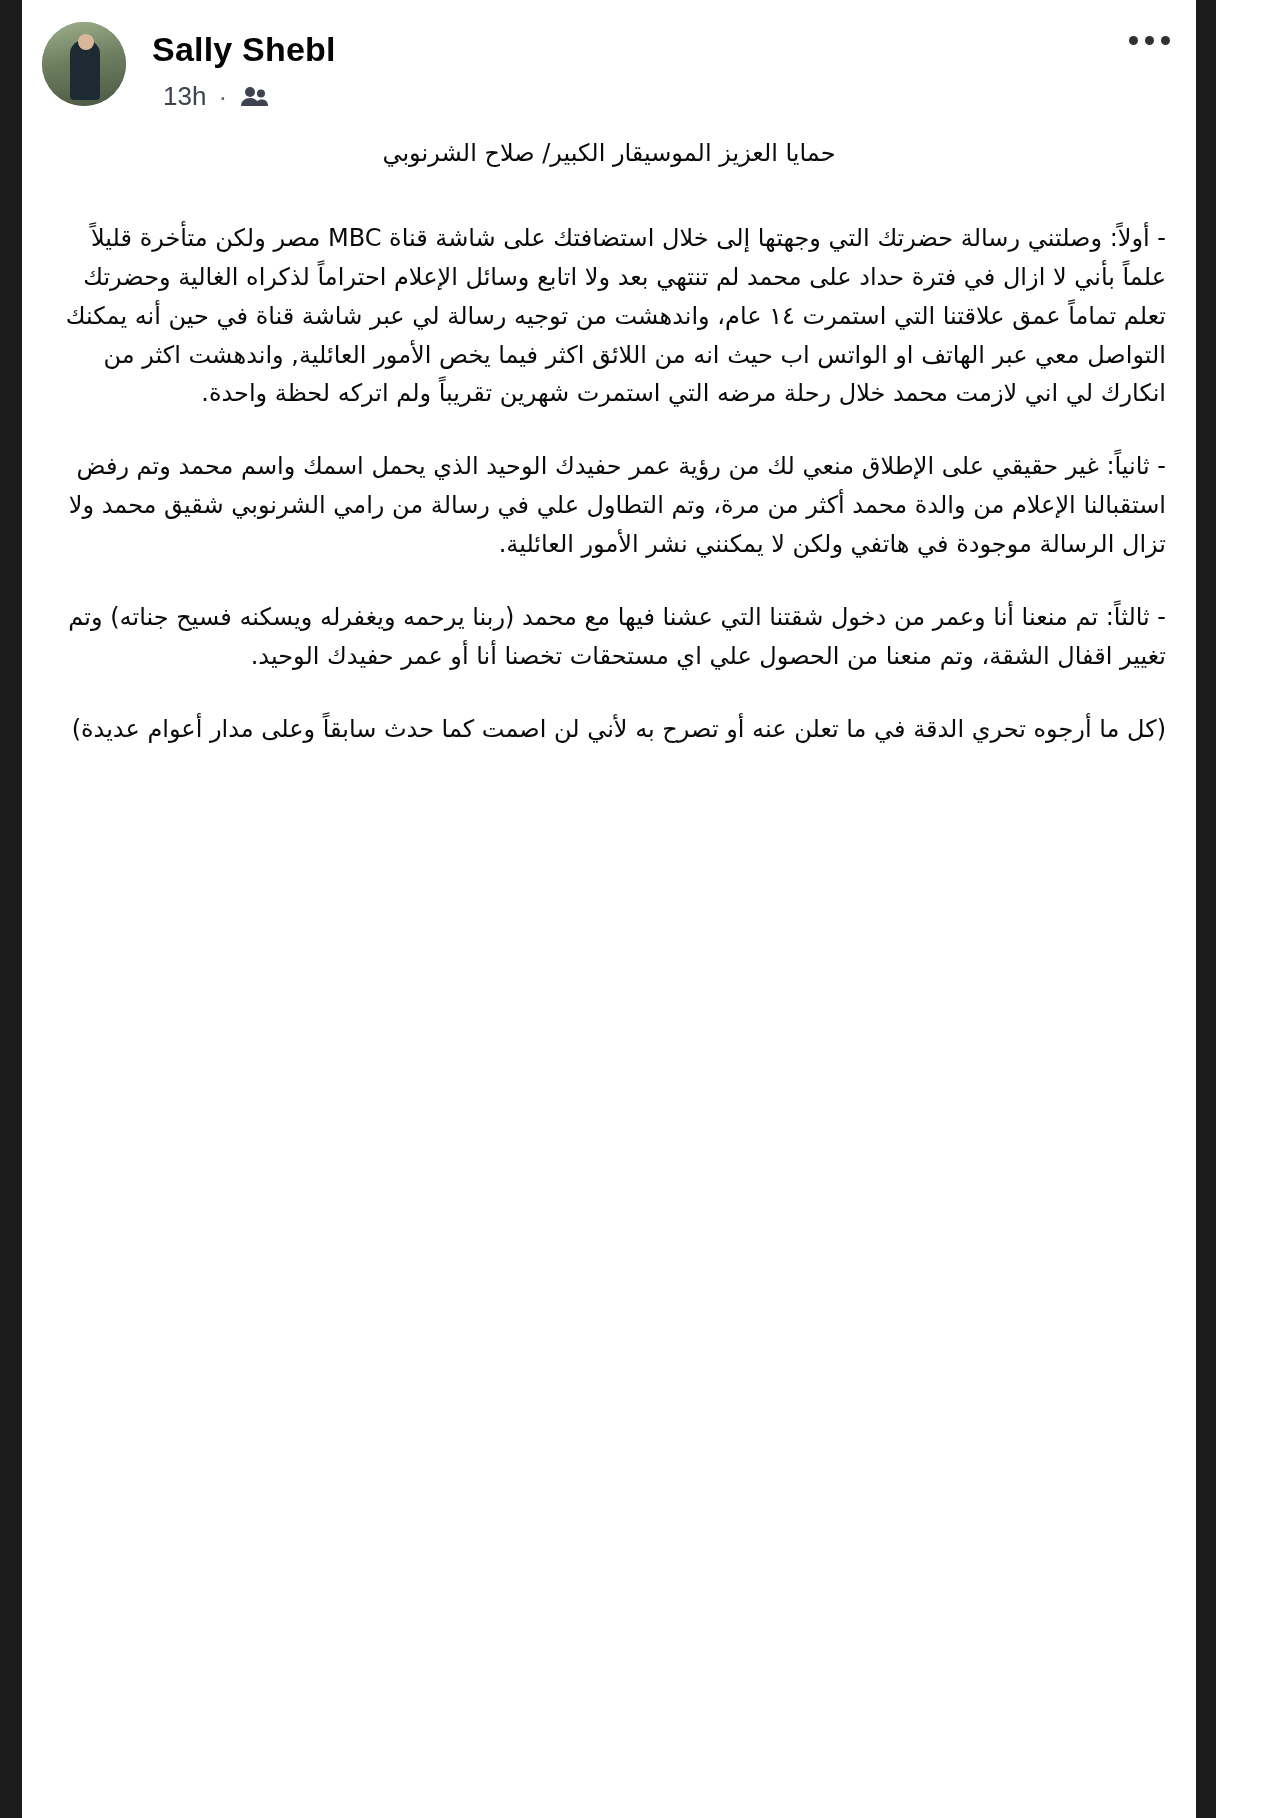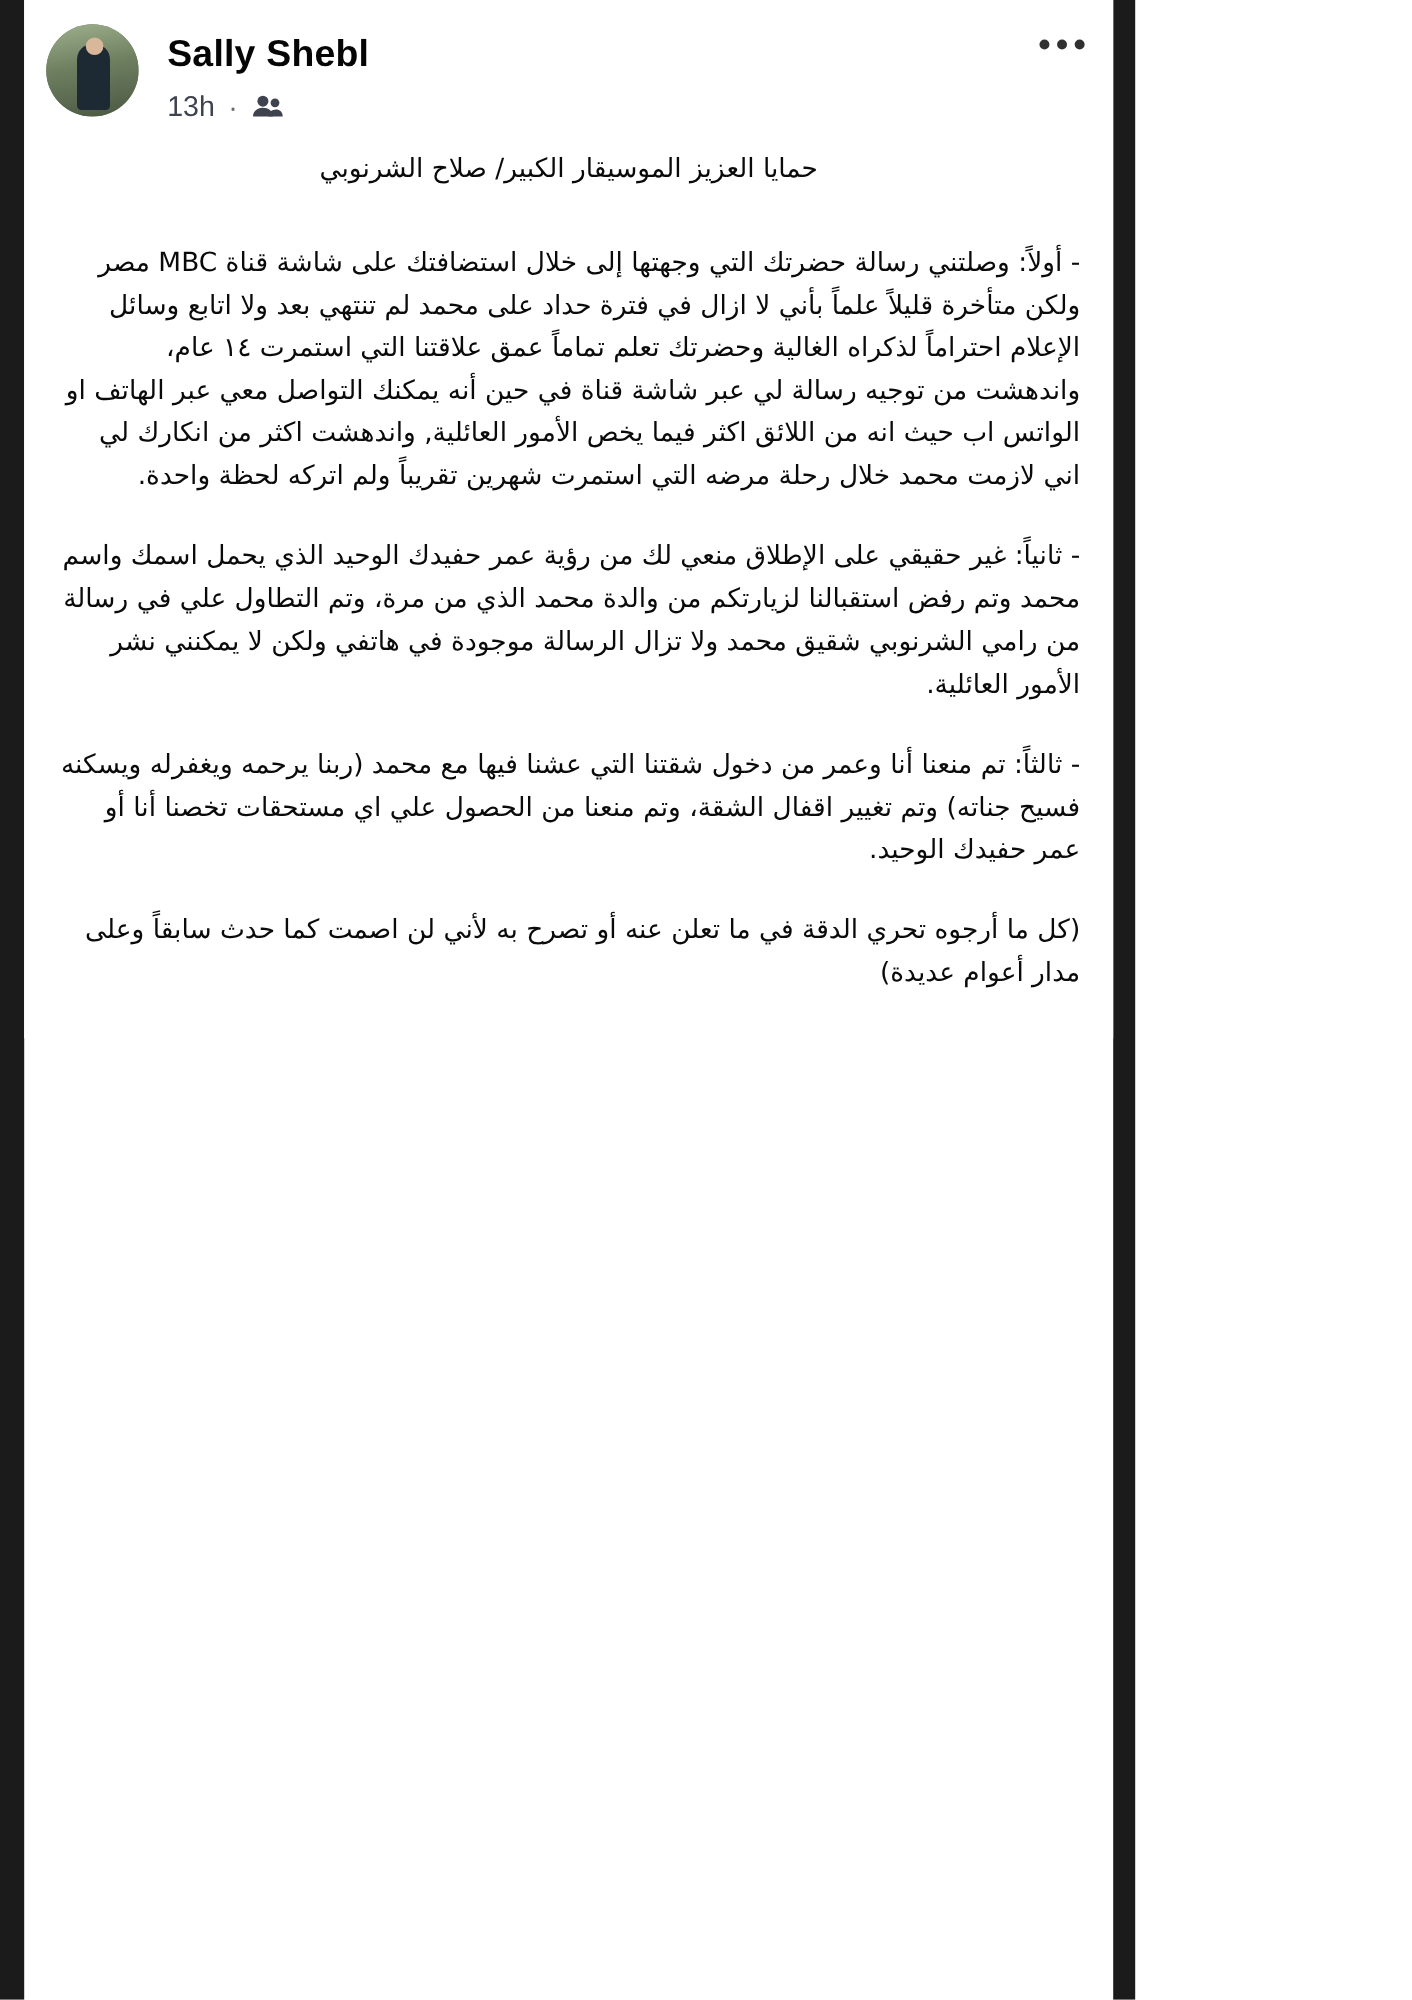--- a/index.html
+++ b/index.html
@@ -8,21 +8,21 @@
     background: #ffffff;
   }
   body {
     width: 1284px;
     min-height: 1818px;
     font-family: "Liberation Sans", sans-serif;
     color: #050505;
   }
   .page {
     position: relative;
-    width: 1032px;
+    width: 1216px;
     min-height: 1818px;
     background: #ffffff;
     box-sizing: border-box;
   }
   
   .gutter-left {
     position: absolute;
     top: 0;
     left: 0;
     width: 22px;
@@ -101,20 +101,21 @@
   .meta-row {
     display: flex;
     align-items: center;
     margin-top: 12px;
     gap: 12px;
   }
   .timestamp {
     font-size: 26px;
     color: #3f4350;
     font-weight: normal;
+    margin-left: 11px;
   }
   .dot-sep {
     font-size: 26px;
     color: #65676b;
     line-height: 1;
   }
   .audience-icon svg { display: block; }
 
   .more-btn {
     position: absolute;
@@ -195,19 +196,19 @@
         <span></span>
         <span></span>
         <span></span>
       </div>
 
     </div>
 
     <div class="post-body">
       <p class="first">حمايا العزيز الموسيقار الكبير/ صلاح الشرنوبي</p>
       <p>- أولاً: وصلتني رسالة حضرتك التي وجهتها إلى خلال استضافتك على شاشة قناة MBC مصر ولكن متأخرة قليلاً علماً بأني لا ازال في فترة حداد على محمد لم تنتهي بعد ولا اتابع وسائل الإعلام احتراماً لذكراه الغالية وحضرتك تعلم تماماً عمق علاقتنا التي استمرت ١٤ عام، واندهشت من توجيه رسالة لي عبر شاشة قناة في حين أنه يمكنك التواصل معي عبر الهاتف او الواتس اب حيث انه من اللائق اكثر فيما يخص الأمور العائلية, واندهشت اكثر من انكارك لي اني لازمت محمد خلال رحلة مرضه التي استمرت شهرين تقريباً ولم اتركه لحظة واحدة.</p>
-      <p>- ثانياً: غير حقيقي على الإطلاق منعي لك من رؤية عمر حفيدك الوحيد الذي يحمل اسمك واسم محمد وتم رفض استقبالنا لزيارتكم من والدة محمد الذي من مرة، وتم التطاول علي في رسالة من رامي الشرنوبي شقيق محمد ولا تزال الرسالة موجودة في هاتفي ولكن لا يمكنني نشر الأمور العائلية.</p>
+      <p>- ثانياً: غير حقيقي على الإطلاق منعي لك من رؤية عمر حفيدك الوحيد الذي يحمل اسمك واسم محمد وتم رفض استقبالنا الإعلام من والدة محمد أكثر من مرة، وتم التطاول علي في رسالة من رامي الشرنوبي شقيق محمد ولا تزال الرسالة موجودة في هاتفي ولكن لا يمكنني نشر الأمور العائلية.</p>
       <p>- ثالثاً: تم منعنا أنا وعمر من دخول شقتنا التي عشنا فيها مع محمد (ربنا يرحمه ويغفرله ويسكنه فسيح جناته) وتم تغيير اقفال الشقة، وتم منعنا من الحصول علي اي مستحقات تخصنا أنا أو عمر حفيدك الوحيد.</p>
       <p class="center">(كل ما أرجوه تحري الدقة في ما تعلن عنه أو تصرح به لأني لن اصمت كما حدث سابقاً وعلى مدار أعوام عديدة)</p>
     </div>
 
   </div>
 </div>
 
 </body></html>

